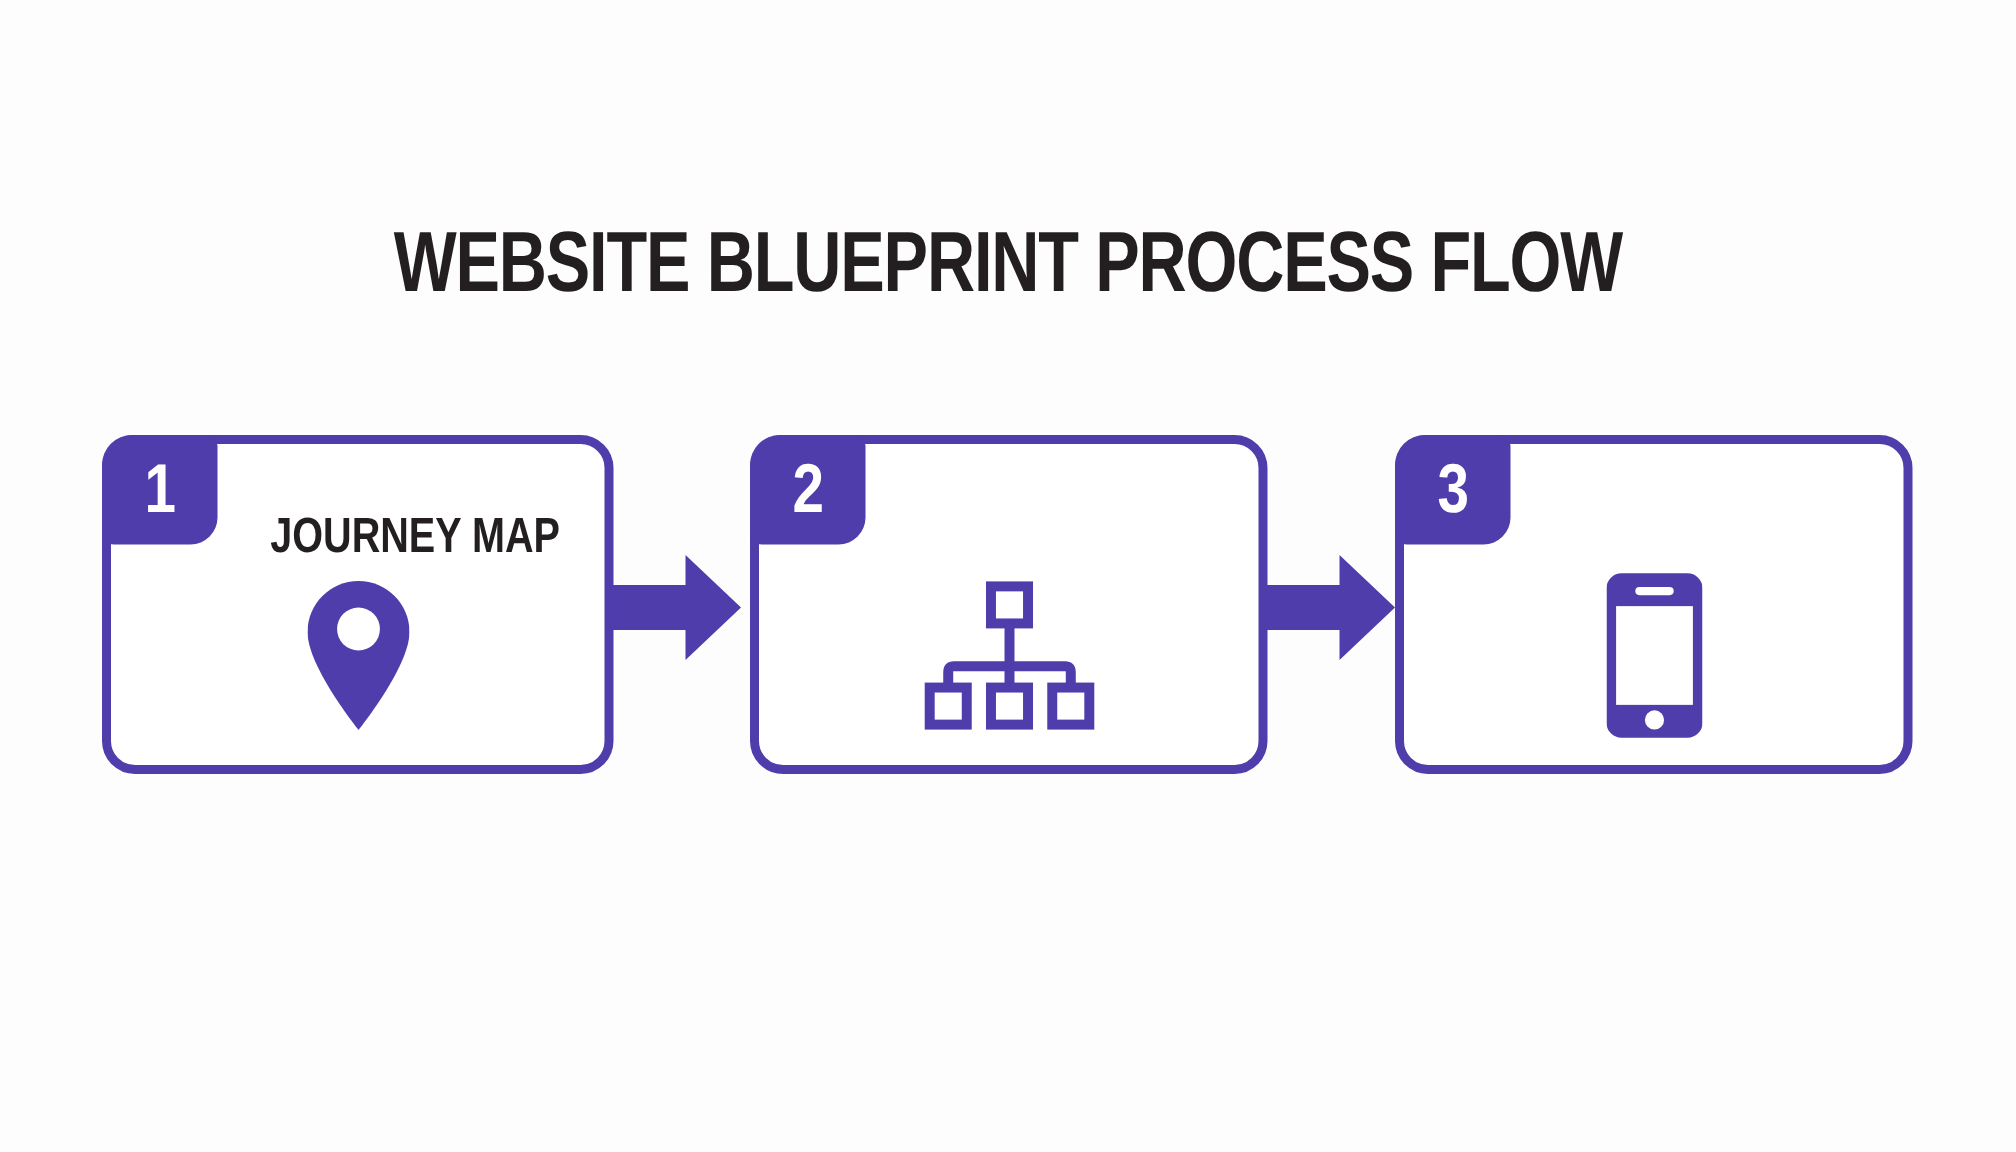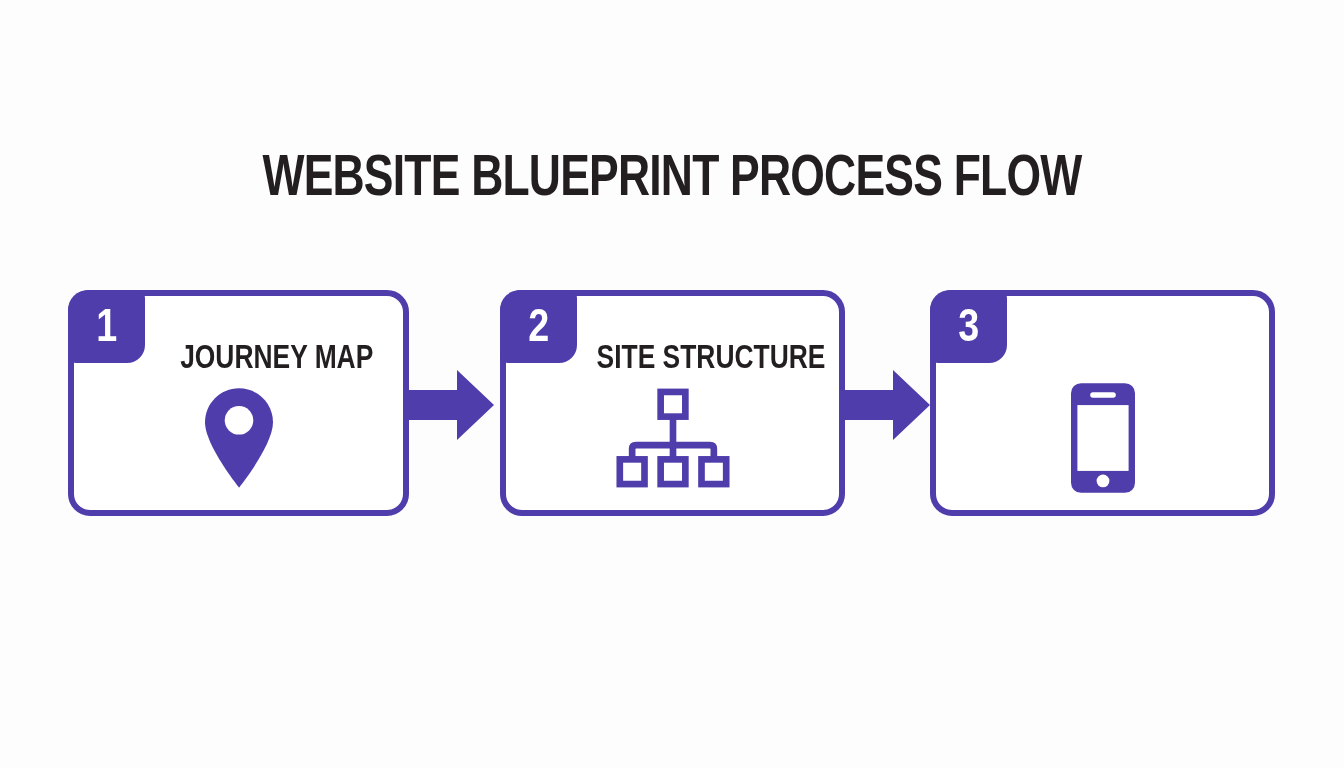--- a/index.html
+++ b/index.html
@@ -137,23 +137,20 @@
   <div class="flow-arrow a1">
     <svg width="87" height="76" viewBox="0 0 87 76">
       <polygon fill="#4e3dab" points="0,23 50,23 50,3 87,38 50,73 50,53 0,53"></polygon>
     </svg>
   </div>
 
   <div class="card c2">
     <div class="badge">
       <span class="badge-num">2</span>
     </div>
-    <div class="card-label-wrap">
-      <span class="card-label">SITE STRUCTURE</span>
-    </div>
     <div class="card-icon-wrap">
       <span>
         <svg width="114" height="100" viewBox="0 0 120 105" fill="none" stroke="#4e3dab" stroke-width="7">
           <rect x="47" y="4" width="26" height="26"></rect>
           <line x1="60" y1="30" x2="60" y2="75"></line>
           <path d="M17 75 L17 64 Q17 60 21 60 L99 60 Q103 60 103 64 L103 75"></path>
           <rect x="4" y="75" width="26" height="26"></rect>
           <rect x="47" y="75" width="26" height="26"></rect>
           <rect x="90" y="75" width="26" height="26"></rect>
         </svg>

